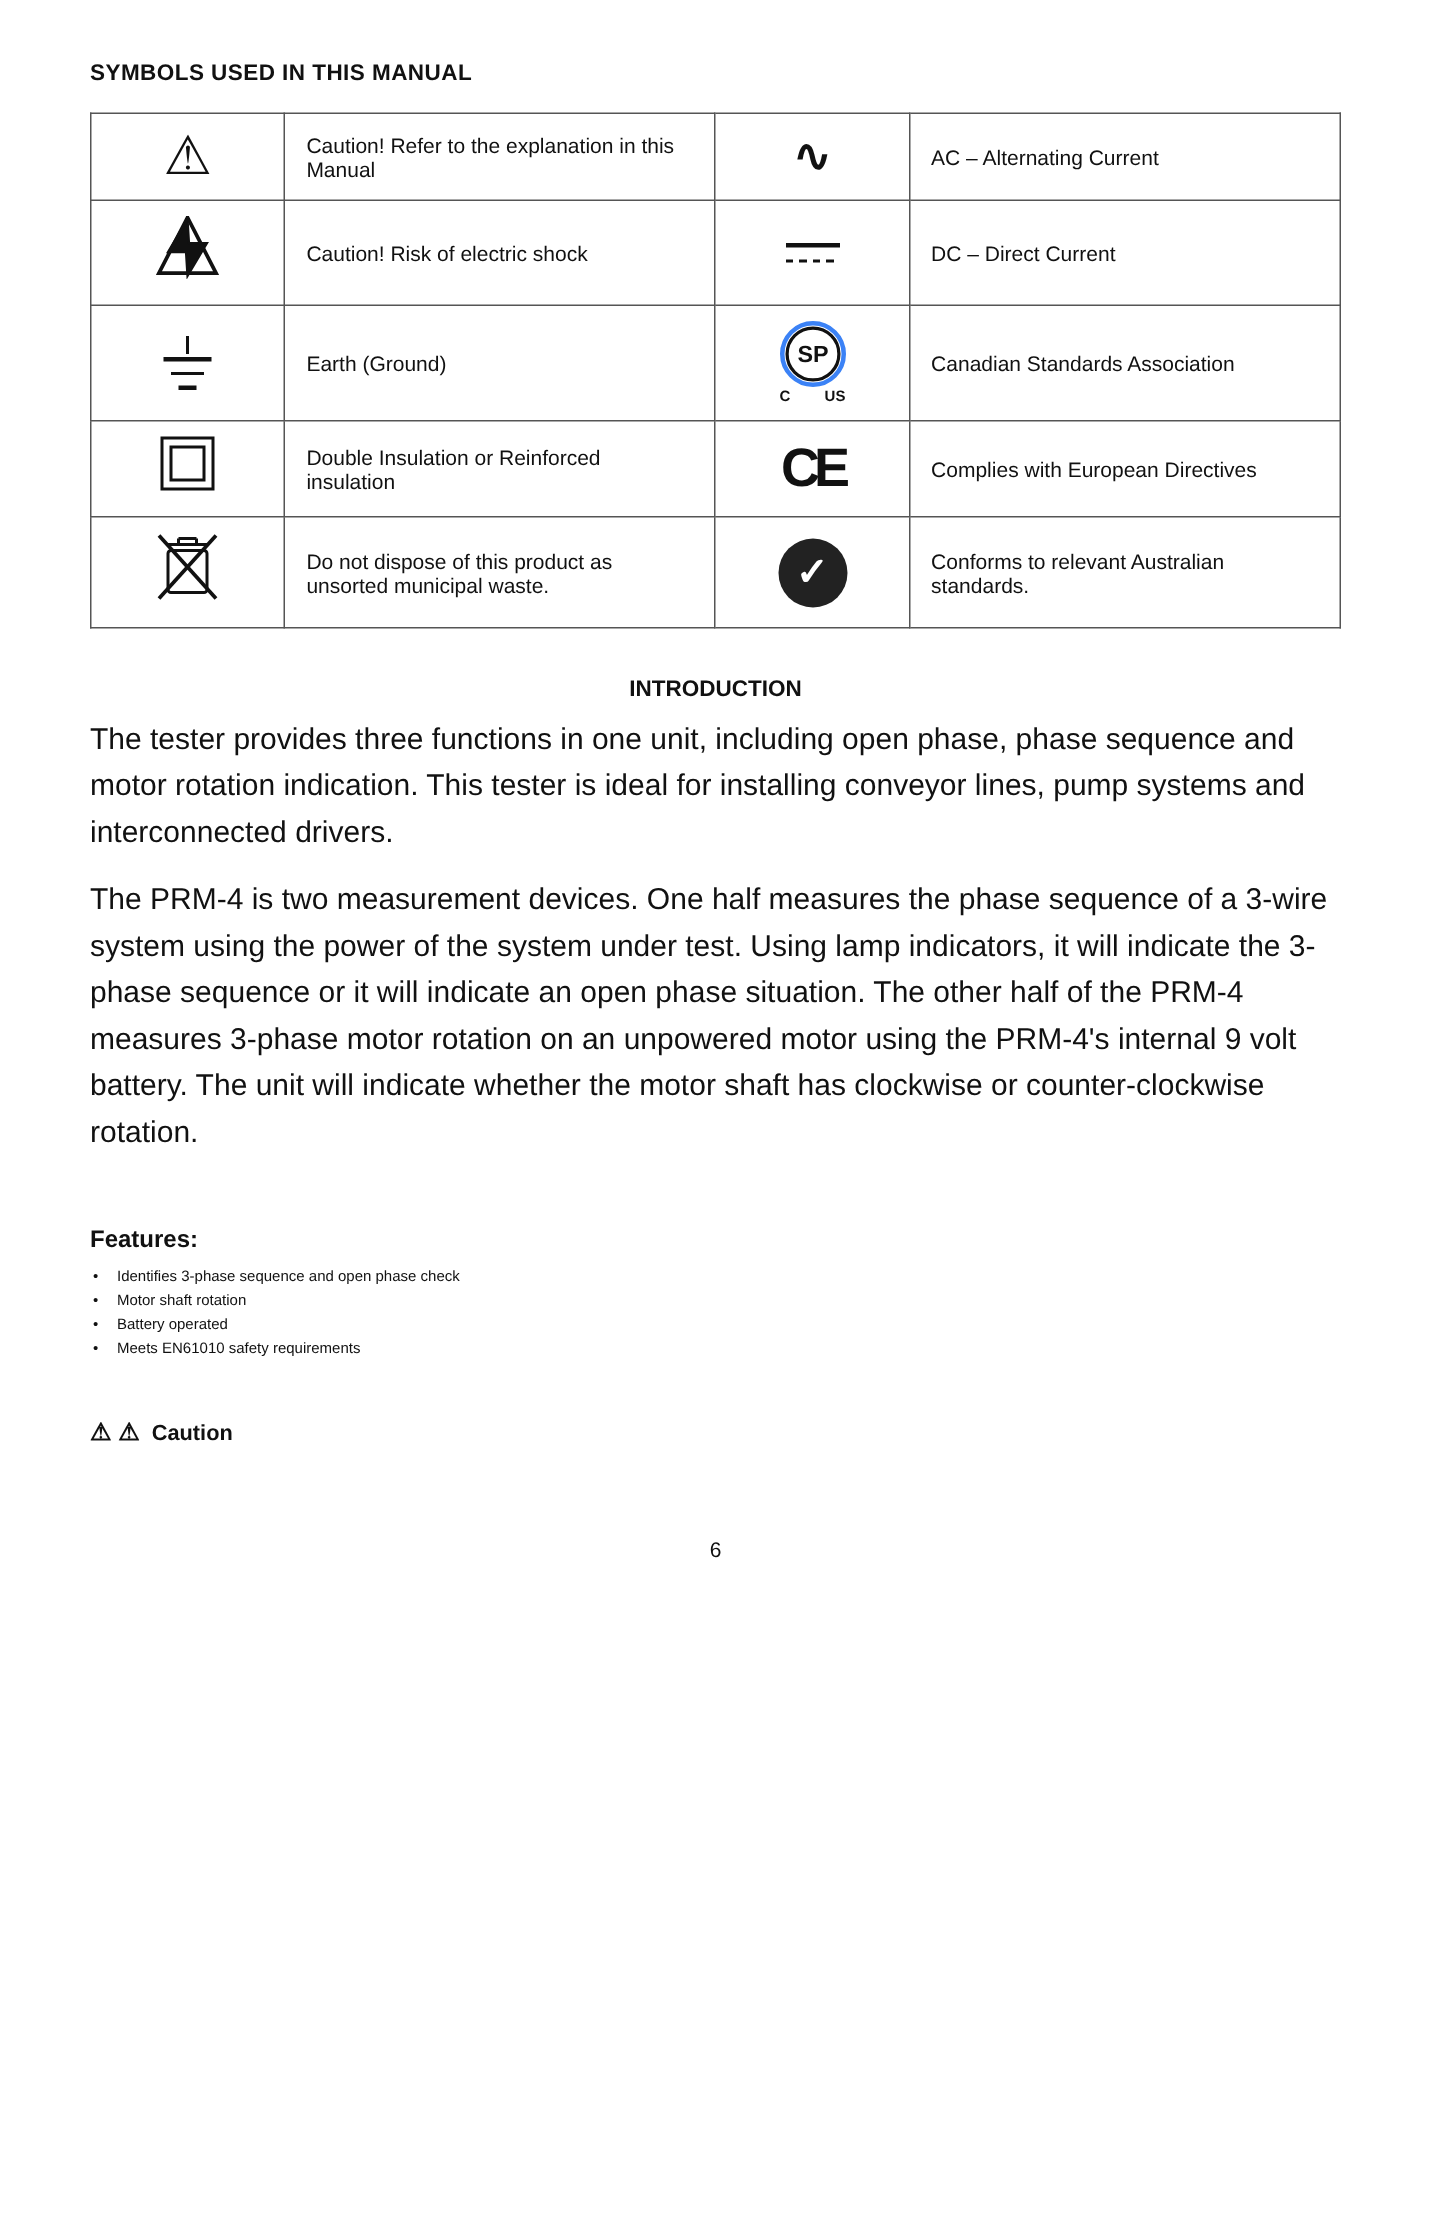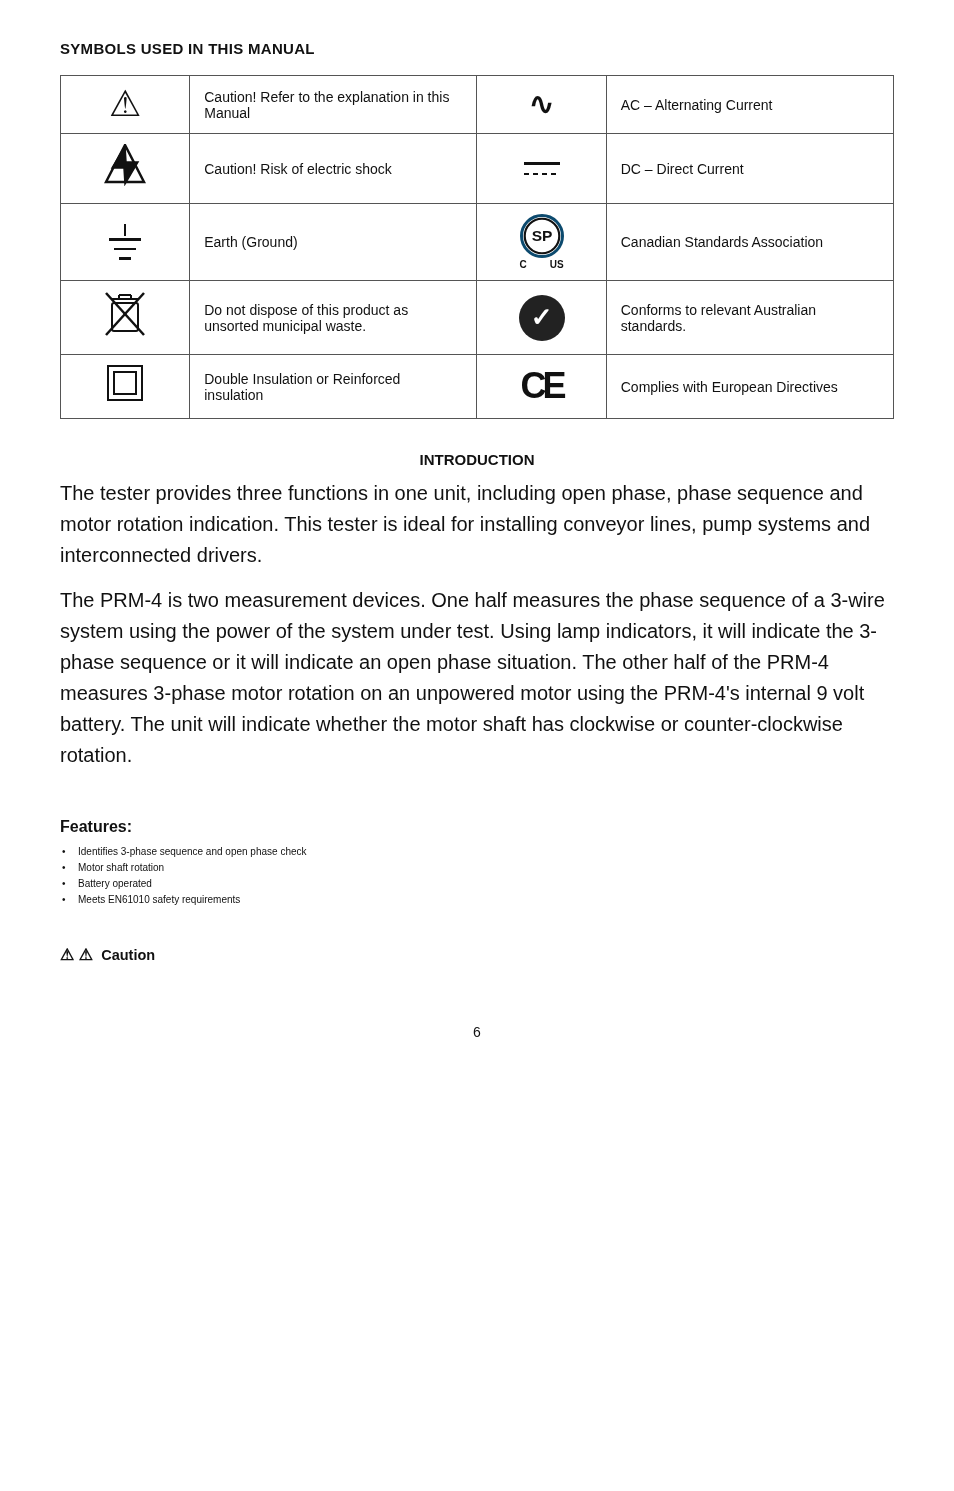--- a/index.html
+++ b/index.html
@@ -60,21 +60,21 @@
     .sym-csa {
       display: inline-flex;
       flex-direction: column;
       align-items: center;
       font-size: 11px;
       font-weight: bold;
     }
     .csa-circle {
       width: 44px;
       height: 44px;
-      border: 3px solid #0c4a6e;
+      border: 3px solid #3b82f6;
       border-radius: 50%;
       display: flex;
       align-items: center;
       justify-content: center;
       font-size: 18px;
       font-weight: bold;
       position: relative;
     }
     .csa-sub {
       display: flex;
@@ -223,52 +223,52 @@
             <span>C</span>
             <span>US</span>
           </div>
         </div>
       </td>
       <td class="desc-cell">Canadian Standards Association</td>
     </tr>
 
     <tr>
       <td class="symbol-cell">
+        <div style="display:inline-block; border:2.5px solid #111; padding:4px;">
+          <div style="border:2.5px solid #111; width:24px; height:24px;"></div>
+        </div>
+      </td>
+      <td class="desc-cell">Double Insulation or Reinforced insulation</td>
+      <td class="symbol-cell">
+        <span style="font-size:36px; font-weight:bold; font-style:normal; letter-spacing:-4px; line-height:1;">CE</span>
+      </td>
+      <td class="desc-cell">Complies with European Directives</td>
+    </tr>
+
+    <tr>
+      <td class="symbol-cell">
         <svg width="42" height="46" viewBox="0 0 42 46">
 
           <rect x="8" y="12" width="26" height="28" rx="2" ry="2" fill="none" stroke="#111" stroke-width="2"></rect>
           <line x1="8" y1="8" x2="34" y2="8" stroke="#111" stroke-width="2"></line>
           <line x1="15" y1="8" x2="15" y2="4" stroke="#111" stroke-width="2"></line>
           <line x1="27" y1="8" x2="27" y2="4" stroke="#111" stroke-width="2"></line>
           <line x1="15" y1="4" x2="27" y2="4" stroke="#111" stroke-width="2"></line>
 
           <line x1="2" y1="2" x2="40" y2="44" stroke="#111" stroke-width="2.5"></line>
           <line x1="40" y1="2" x2="2" y2="44" stroke="#111" stroke-width="2.5"></line>
         </svg>
       </td>
       <td class="desc-cell">Do not dispose of this product as unsorted municipal waste.</td>
       <td class="symbol-cell">
         <div style="display:inline-flex; align-items:center; justify-content:center; width:46px; height:46px; border-radius:50%; background:#222; color:#fff; font-size:26px; font-weight:bold;">
           ✓
         </div>
       </td>
       <td class="desc-cell">Conforms to relevant Australian standards.</td>
-    </tr>
-
-    <tr>
-      <td class="symbol-cell">
-        <div style="display:inline-block; border:2.5px solid #111; padding:4px;">
-          <div style="border:2.5px solid #111; width:24px; height:24px;"></div>
-        </div>
-      </td>
-      <td class="desc-cell">Double Insulation or Reinforced insulation</td>
-      <td class="symbol-cell">
-        <span style="font-size:36px; font-weight:bold; font-style:normal; letter-spacing:-4px; line-height:1;">CE</span>
-      </td>
-      <td class="desc-cell">Complies with European Directives</td>
     </tr>
   </tbody>
 </table>
 
 <div>
   <p class="intro-title">INTRODUCTION</p>
   <p class="intro-para">The tester provides three functions in one unit, including open phase, phase sequence and motor rotation indication. This tester is ideal for installing conveyor lines, pump systems and interconnected drivers.</p>
   <p class="intro-para">The PRM-4 is two measurement devices. One half measures the phase sequence of a 3-wire system using the power of the system under test. Using lamp indicators, it will indicate the 3-phase sequence or it will indicate an open phase situation. The other half of the PRM-4 measures 3-phase motor rotation on an unpowered motor using the PRM-4's internal 9 volt battery. The unit will indicate whether the motor shaft has clockwise or counter-clockwise rotation.</p>
 
   <p class="features-title">Features:</p>

